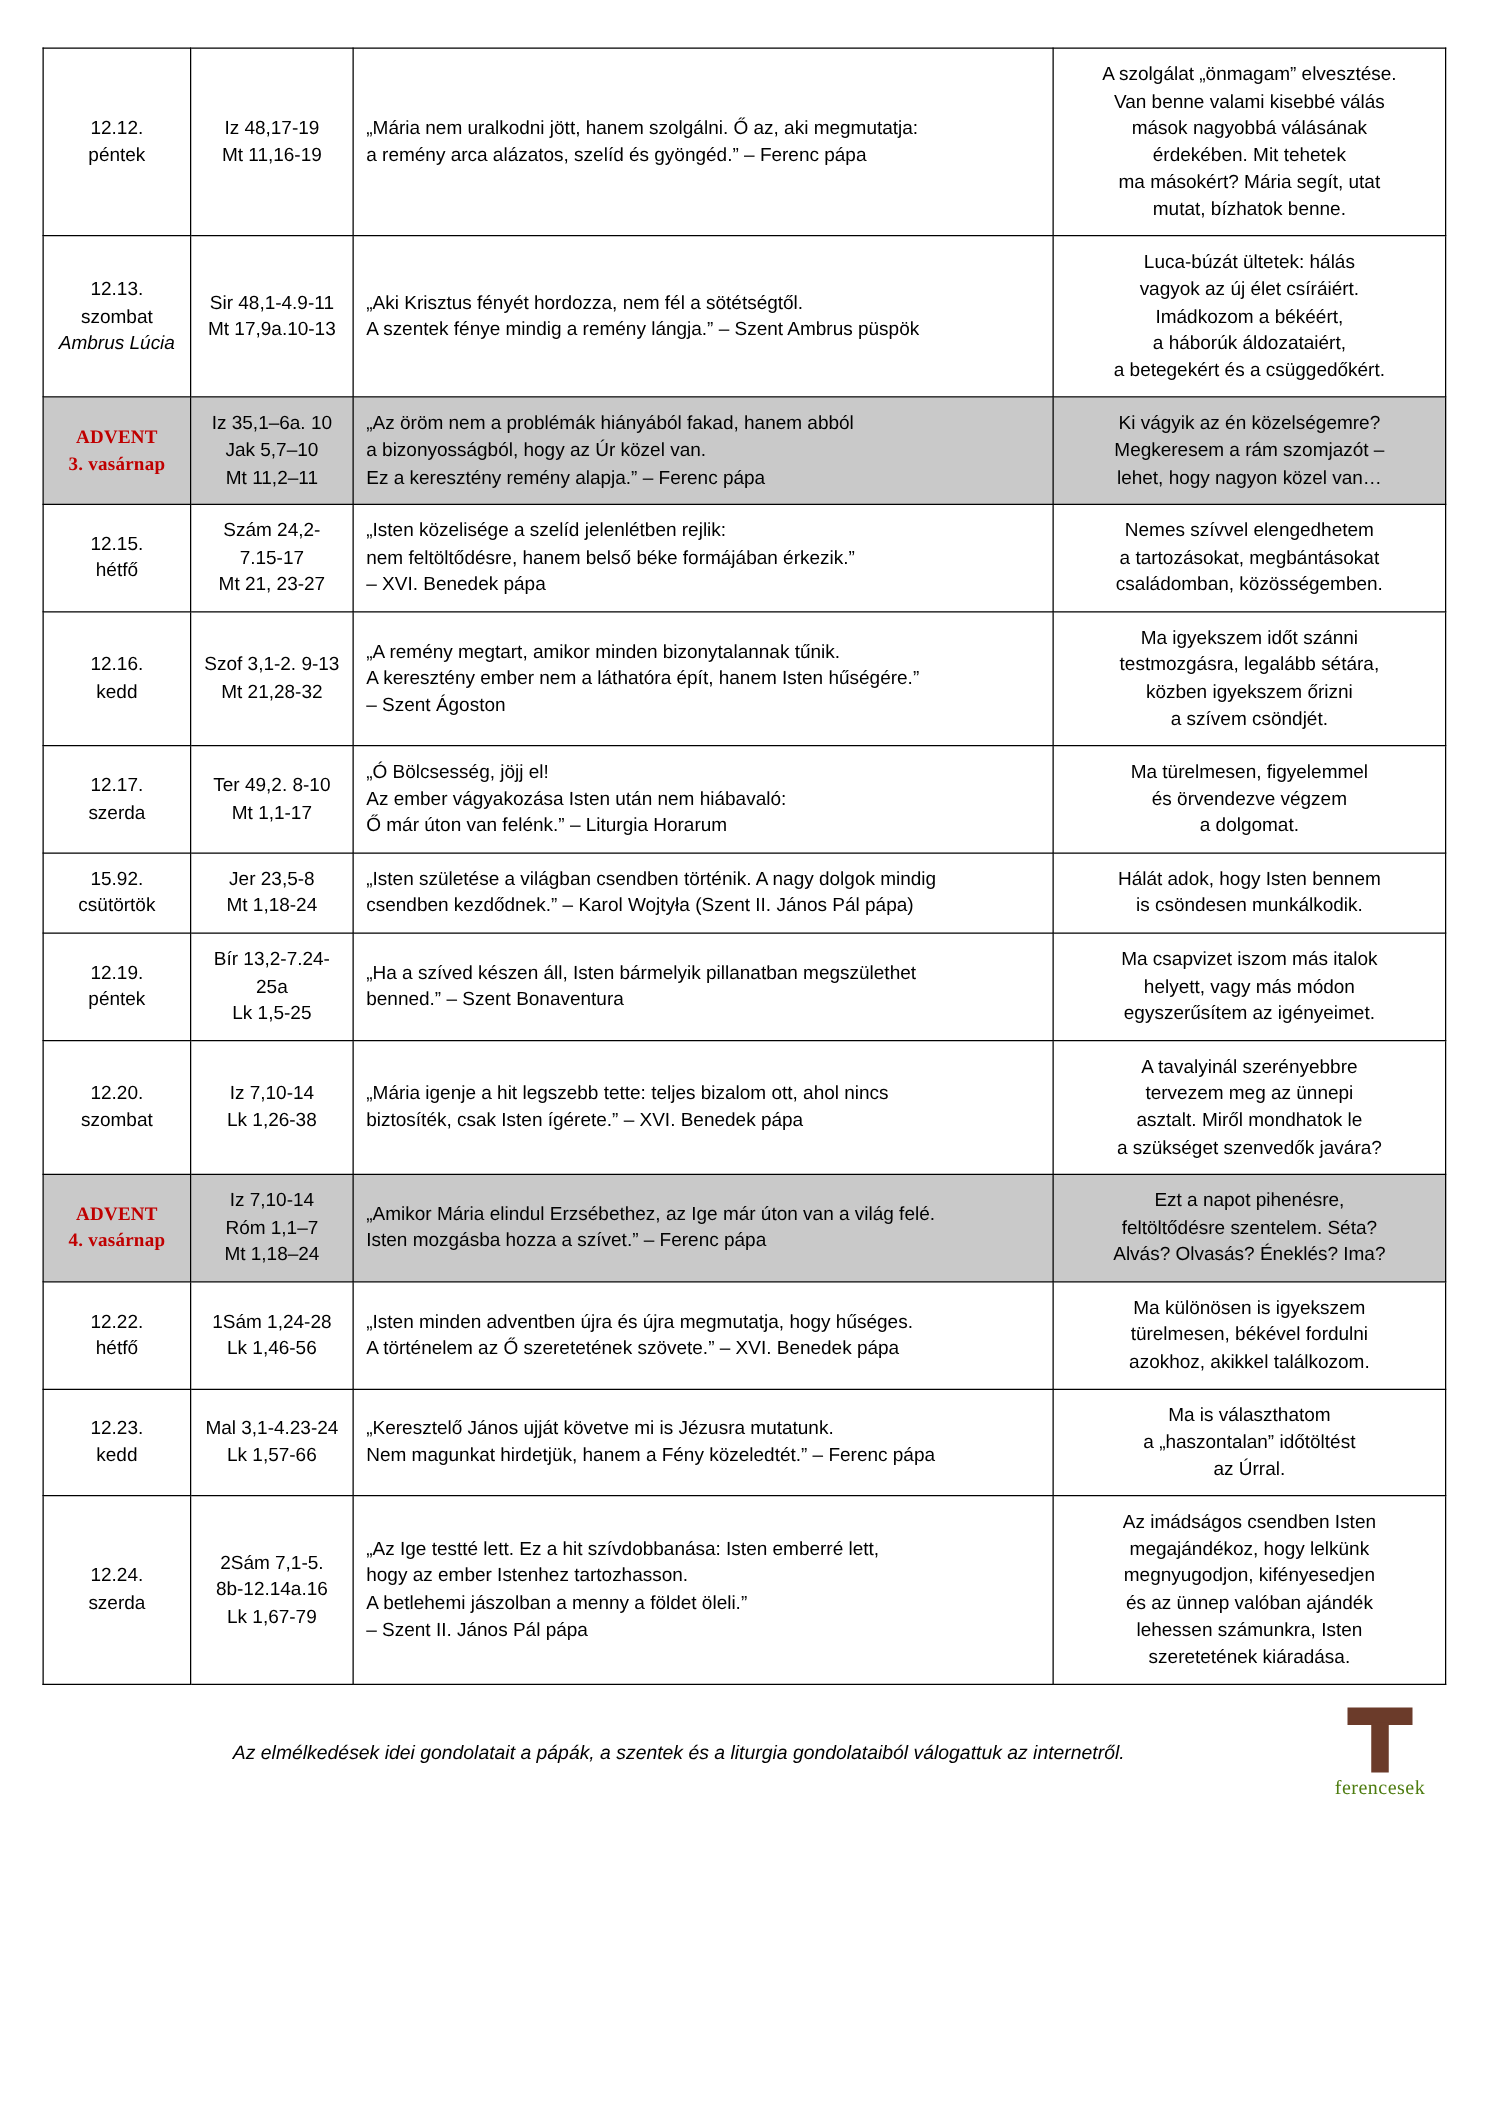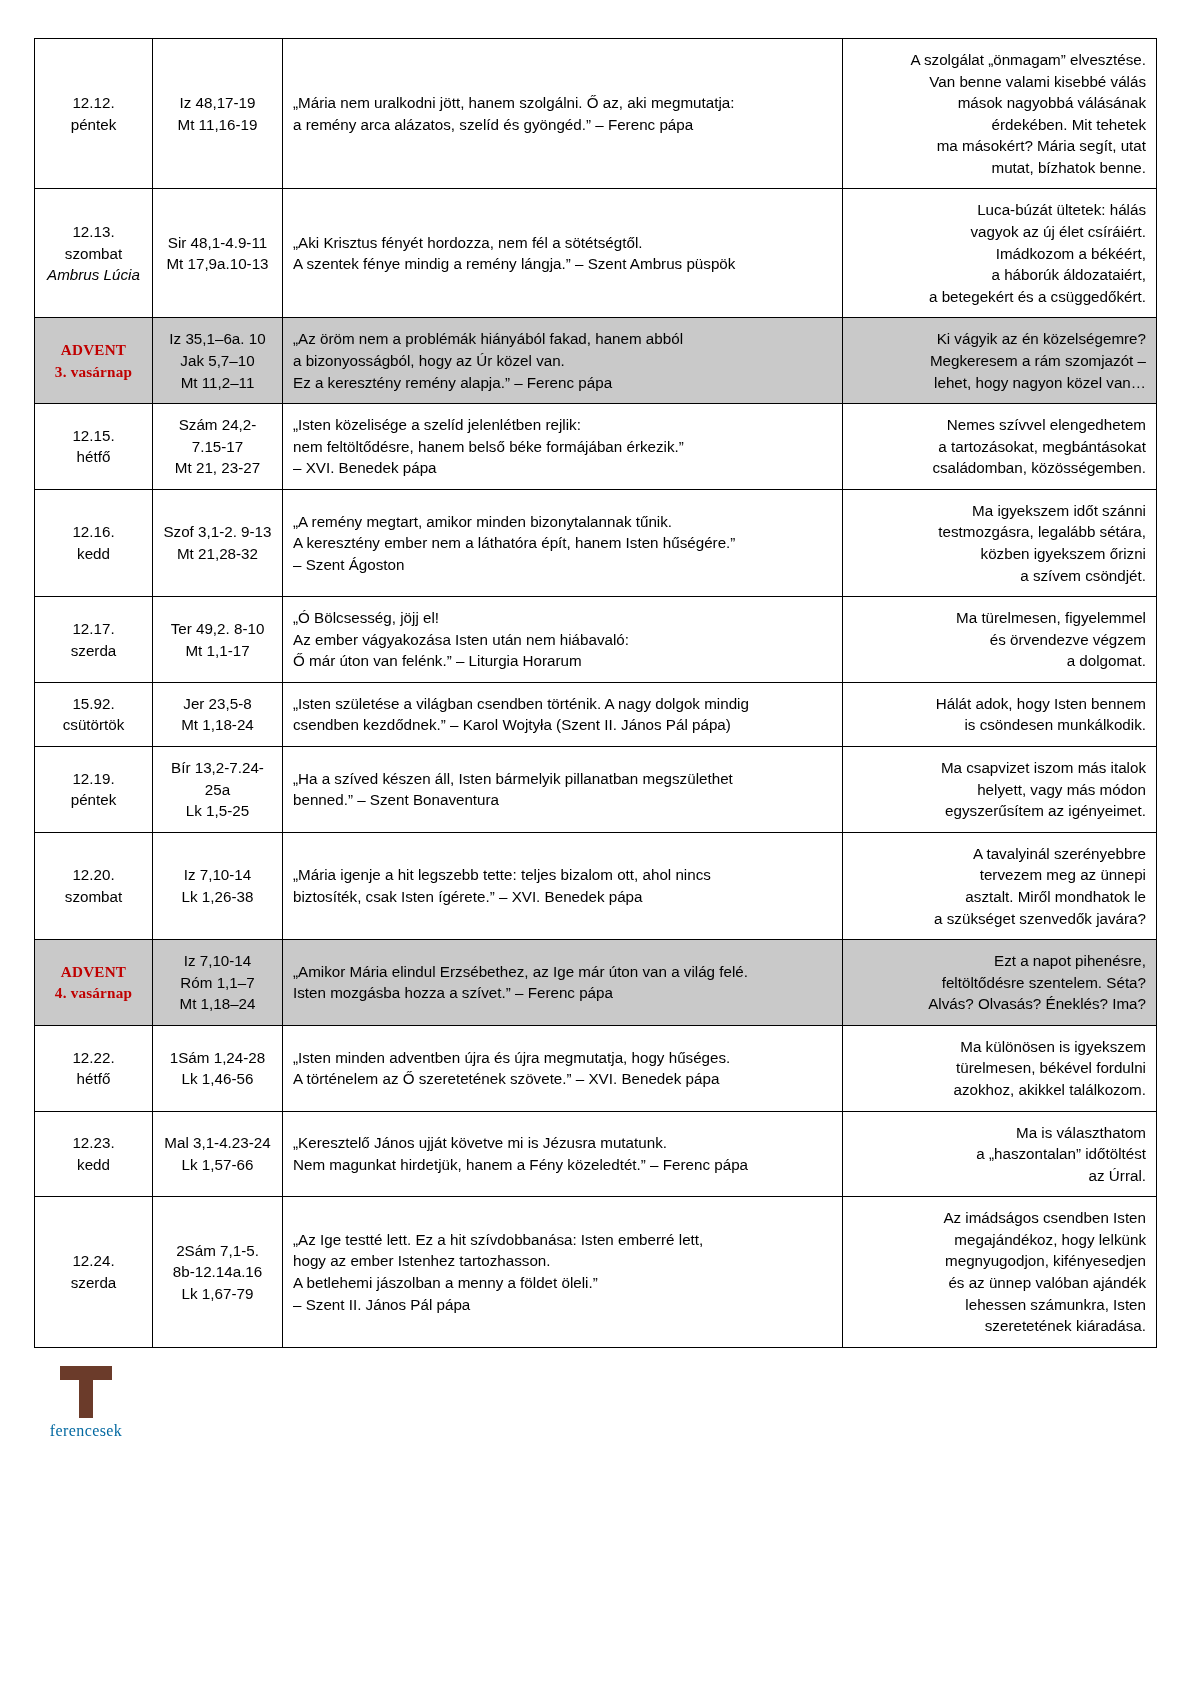--- a/index.html
+++ b/index.html
@@ -50,21 +50,21 @@
     line-height: 1.5;
     padding-left: 3px;
     padding-right: 3px;
   }
   td.quote {
     text-align: left;
     padding-left: 13px;
     padding-right: 12px;
   }
   td.note {
-    text-align: right;
+    text-align: center;
     padding-left: 13px;
     padding-right: 10px;
     font-size: 15px;
     line-height: 1.45;
     margin-top: 12px;
   }
   tr.sunday td {
     background: #c9c9c9;
   }
   .advent-label {
@@ -161,21 +161,21 @@
   .logo-right .tau:after {
     content: "";
     position: absolute;
     left: 19px; top: 12px;
     width: 14px; height: 40px;
     background: #6b3b2a;
   }
   .logo-right .cap {
     font-family: "Liberation Serif", serif;
     font-size: 16px;
-    color: #0369a1;
+    color: #4d7c0f;
     margin-top: 4px;
     letter-spacing: 0.4px;
   }
 </style>
 </head>
 <body>
 
 <div class="page">
 
   <table class="cal">
@@ -449,19 +449,20 @@
             <span class="ln">megnyugodjon, kifényesedjen</span>
             <span class="ln">és az ünnep valóban ajándék</span>
             <span class="ln">lehessen számunkra, Isten</span>
             <span class="ln">szeretetének kiáradása.</span>
           </td>
         </tr>
       </tbody>
   </table>
 
   <div class="footer">
+    <div class="footer-text">Az elmélkedések idei gondolatait a pápák, a szentek és a liturgia gondolataiból válogattuk az internetről.</div>
     <div class="logo-right">
       <div class="tau"></div>
       <div class="cap">ferencesek</div>
     </div>
   </div>
 
 </div>
 
 </body></html>

